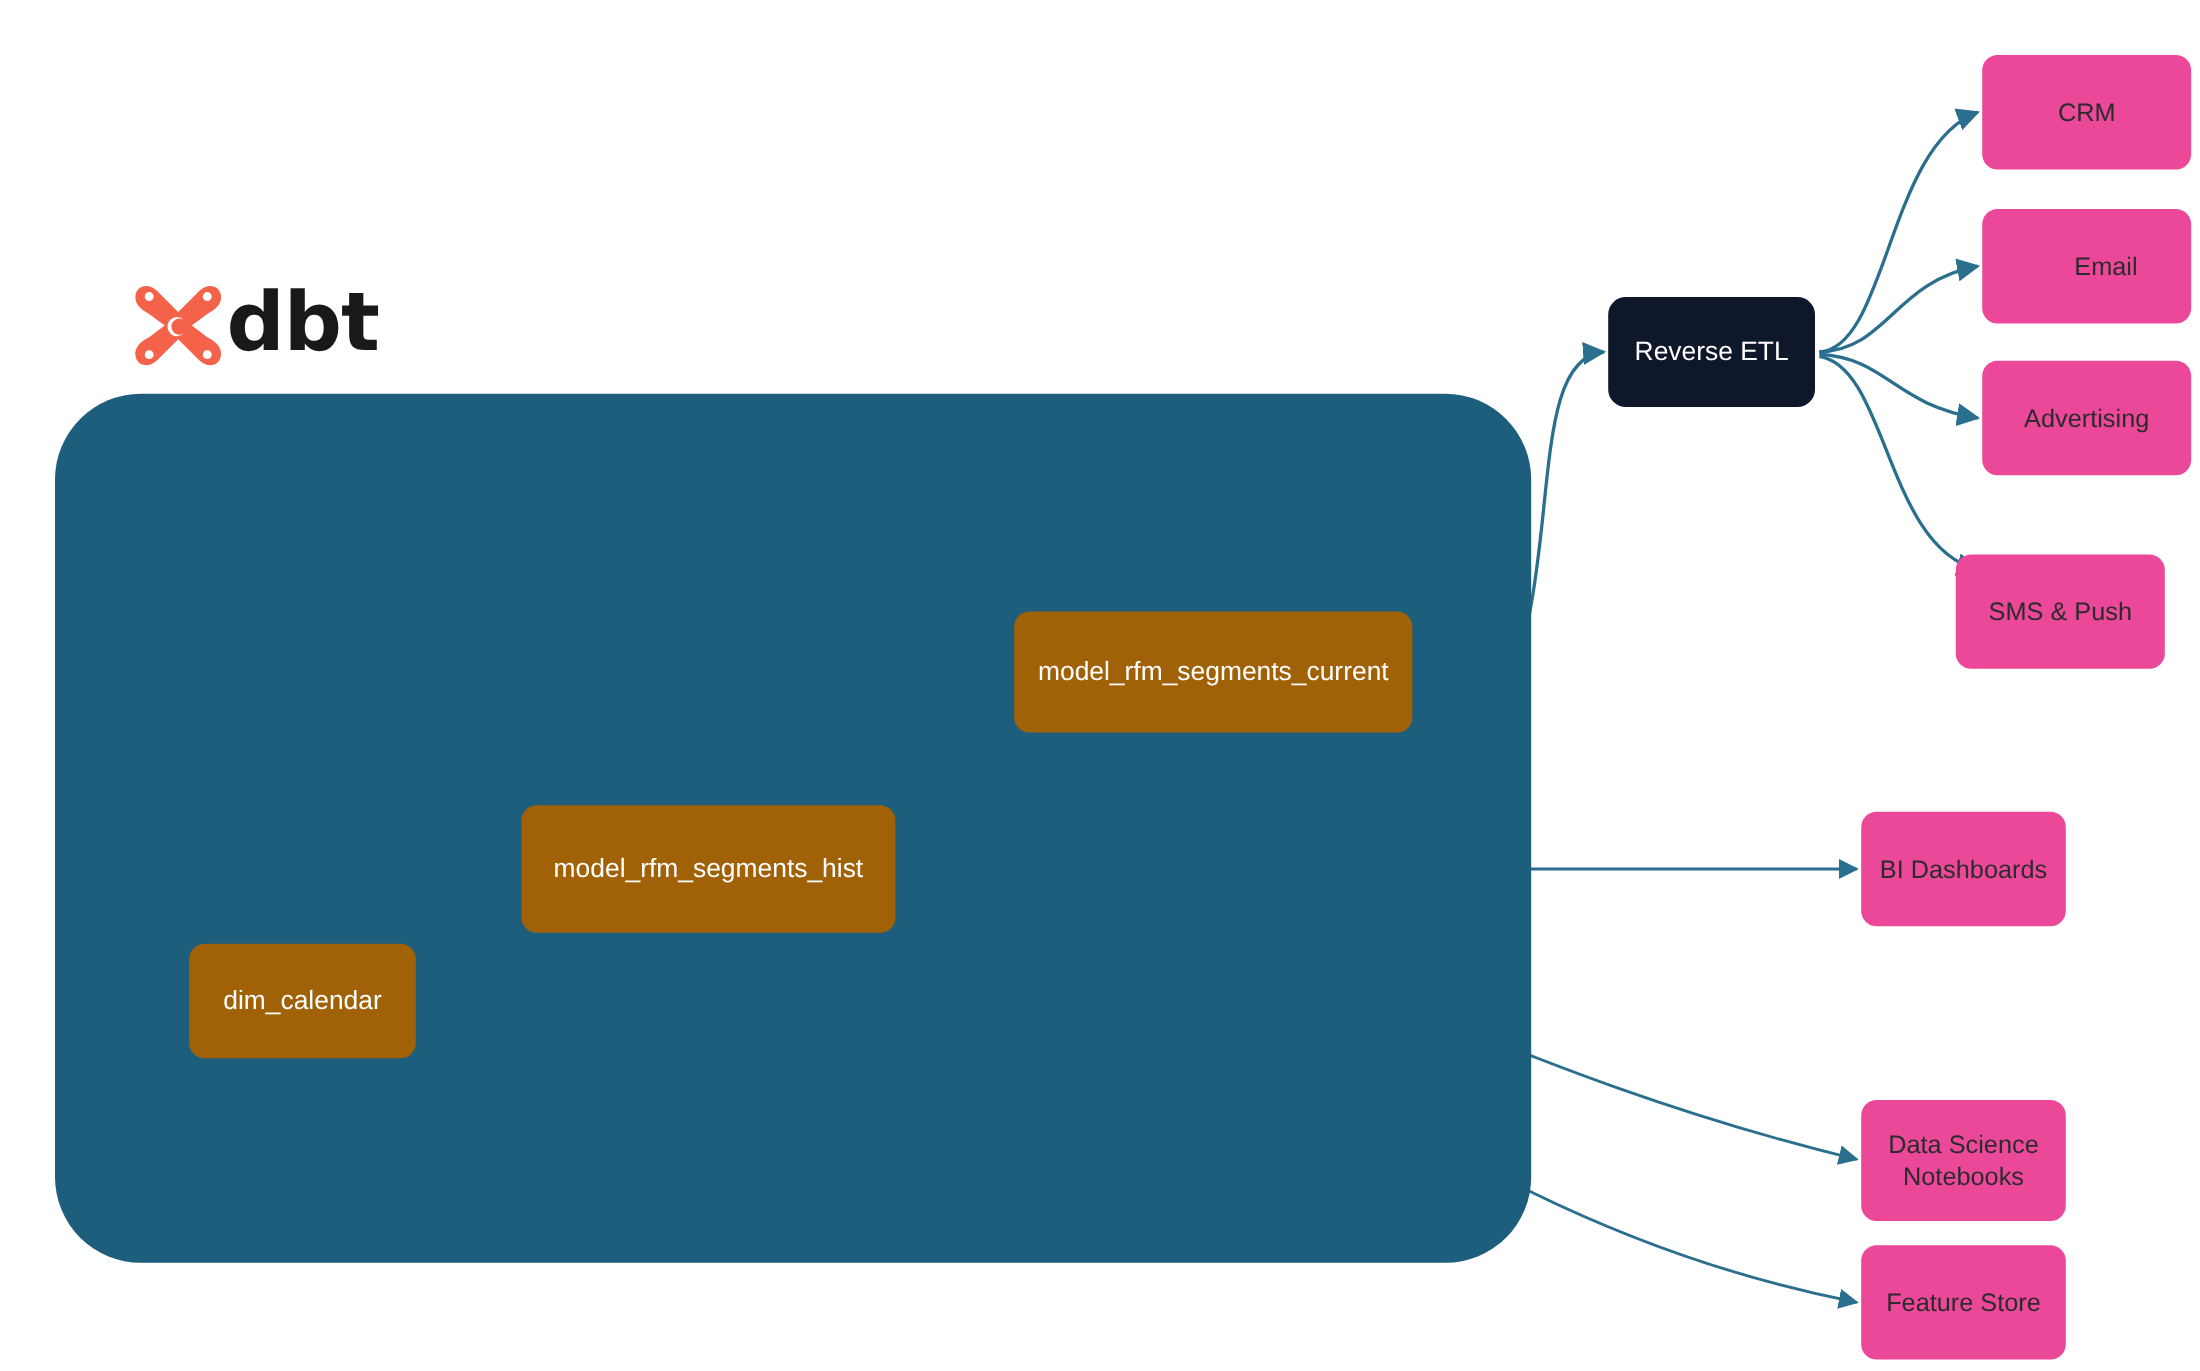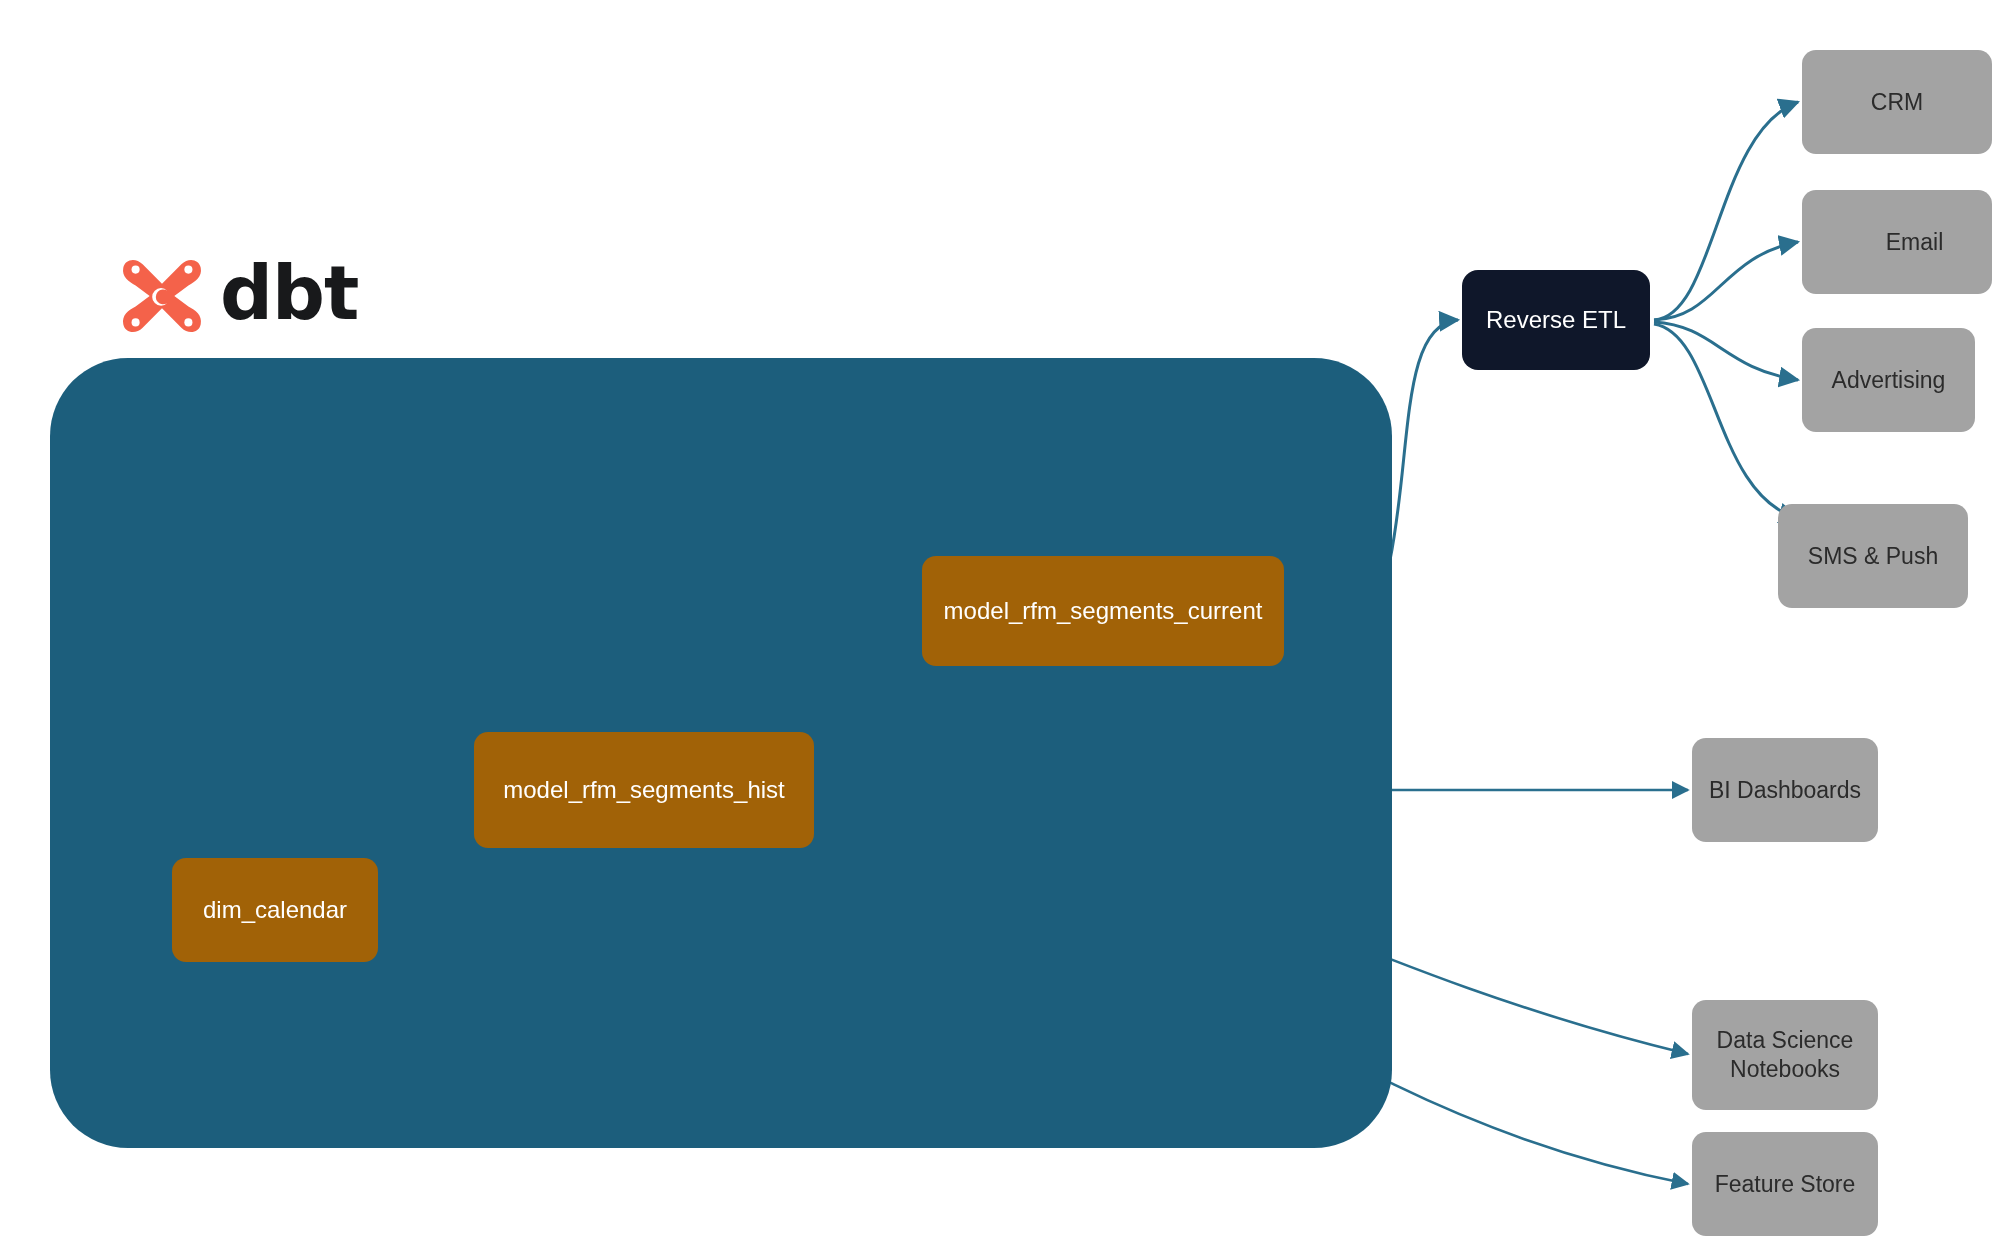--- a/index.html
+++ b/index.html
@@ -28,21 +28,20 @@
     pointer-events: none;
   }
 
   
   .dbt-logo {
     position: absolute;
     left: 118px;
     top: 252px;
     display: flex;
     align-items: center;
-    gap: 14px;
   }
   .dbt-mark {
     width: 88px;
     height: 88px;
     display: block;
   }
   .dbt-word {
     font-family: "DejaVu Sans", sans-serif;
     font-size: 74px;
     font-weight: bold;
@@ -80,35 +79,35 @@
     font-size: 24px;
     padding: 0 18px;
   }
   .node-etl {
     background: #0f172a;
     color: #ffffff;
     border-radius: 16px;
     font-size: 24px;
   }
   .node-dest {
-    background: #a3a3a3;
+    background: #ec4899;
     color: #2b2b2b;
     border-radius: 14px;
     font-size: 23px;
   }
 
   #node-fact-payments      { left: 172px;  top: 616px;  width: 206px; height: 104px; }
   #node-dim-calendar       { left: 172px;  top: 858px;  width: 206px; height: 104px; }
   #node-rfm-hist           { left: 474px;  top: 732px;  width: 340px; height: 116px; }
   #node-rfm-current        { left: 922px;  top: 556px;  width: 362px; height: 110px; }
   #node-reverse-etl        { left: 1462px; top: 270px;  width: 188px; height: 100px; }
 
   #node-crm                { left: 1802px; top: 50px;   width: 190px; height: 104px; }
   #node-email              { left: 1802px; top: 190px;  width: 190px; height: 104px; padding-left: 35px; }
-  #node-advertising        { left: 1802px; top: 328px;  width: 173px; height: 104px; }
+  #node-advertising        { left: 1802px; top: 328px;  width: 190px; height: 104px; }
   #node-sms-push           { left: 1778px; top: 466px;  width: 190px; height: 104px; margin-top: 38px; }
   #node-bi-dashboards      { left: 1692px; top: 738px;  width: 186px; height: 104px; }
   #node-ds-notebooks       { left: 1692px; top: 1000px; width: 186px; height: 110px; }
   #node-feature-store      { left: 1692px; top: 1132px; width: 186px; height: 104px; }
 </style>
 </head>
 <body>
 
 <div id="canvas">
 

